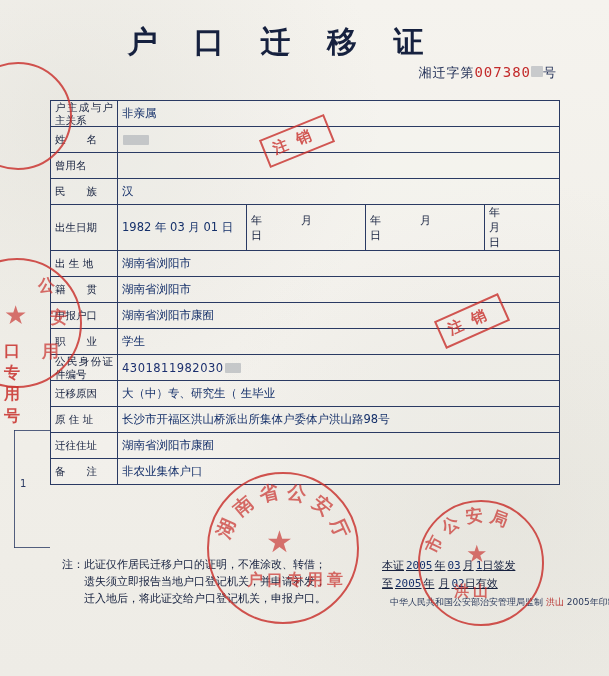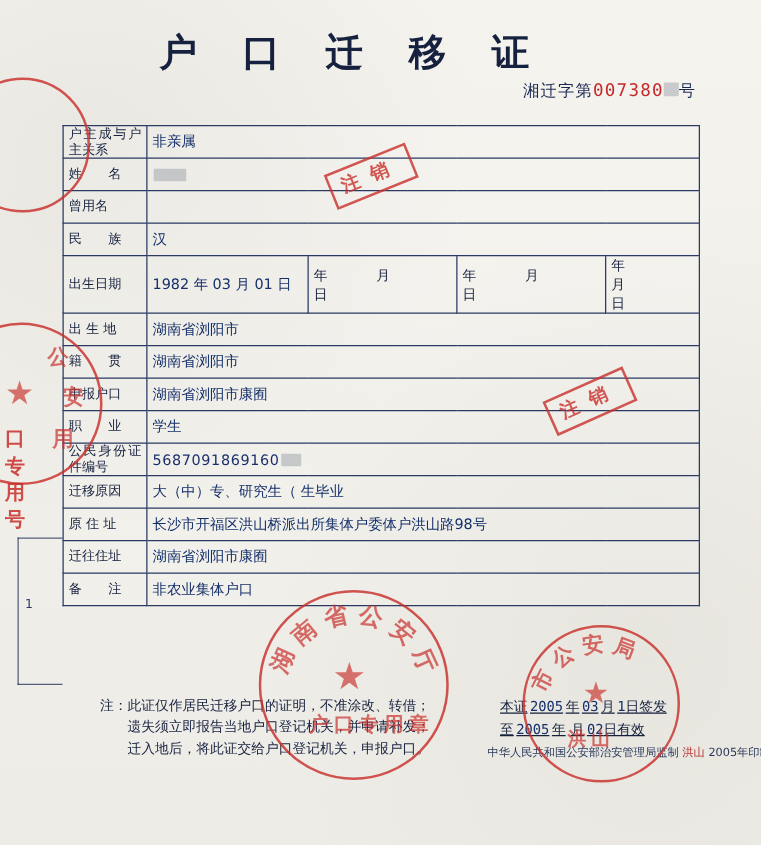--- a/index.html
+++ b/index.html
@@ -131,22 +131,21 @@
   
   .tall { height: 44px; }
 
   
   .footer {
     position: absolute;
     left: 50px;
     top: 556px;
     width: 510px;
     display: flex;
-    justify-content: center;
-    margin-left: 24px;
+    justify-content: flex-end;
   }
   .notes {
     width: 320px;
     font-size: 11px;
     line-height: 1.55;
     color: #16213f;
   }
   .notes .n1 { text-indent: 0; }
   .notes .ind { padding-left: 22px; }
   .validity {
@@ -372,21 +371,21 @@
     <tr>
       <td class="lbl">申报户口</td>
       <td class="val" colspan="4">湖南省浏阳市康囿</td>
     </tr>
     <tr>
       <td class="lbl">职　　业</td>
       <td class="val" colspan="4">学生</td>
     </tr>
     <tr>
       <td class="lbl two">公民身份证件编号</td>
-      <td class="val" colspan="4"><span class="inkv">5687091869160</span><span class="smudge sm"></span></td>
+      <td class="val" colspan="4"><span class="inkv">4301811982030</span><span class="smudge sm"></span></td>
     </tr>
     <tr>
       <td class="lbl">迁移原因</td>
       <td class="val" colspan="4">大（中）专、研究生（ 生毕业</td>
     </tr>
     <tr>
       <td class="lbl">原 住 址</td>
       <td class="val" colspan="4">长沙市开福区洪山桥派出所集体户委体户洪山路98号</td>
     </tr>
     <tr>

